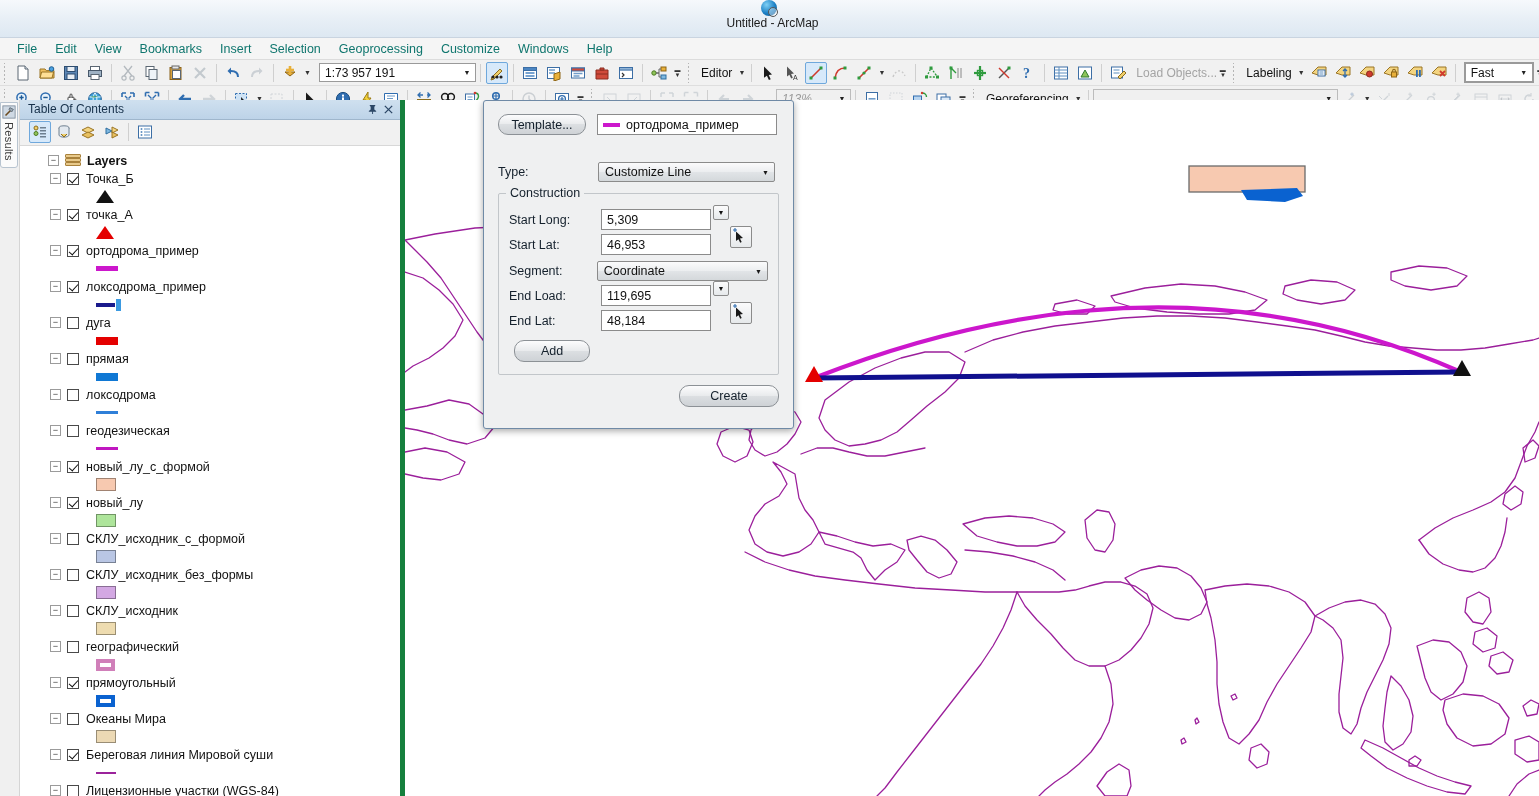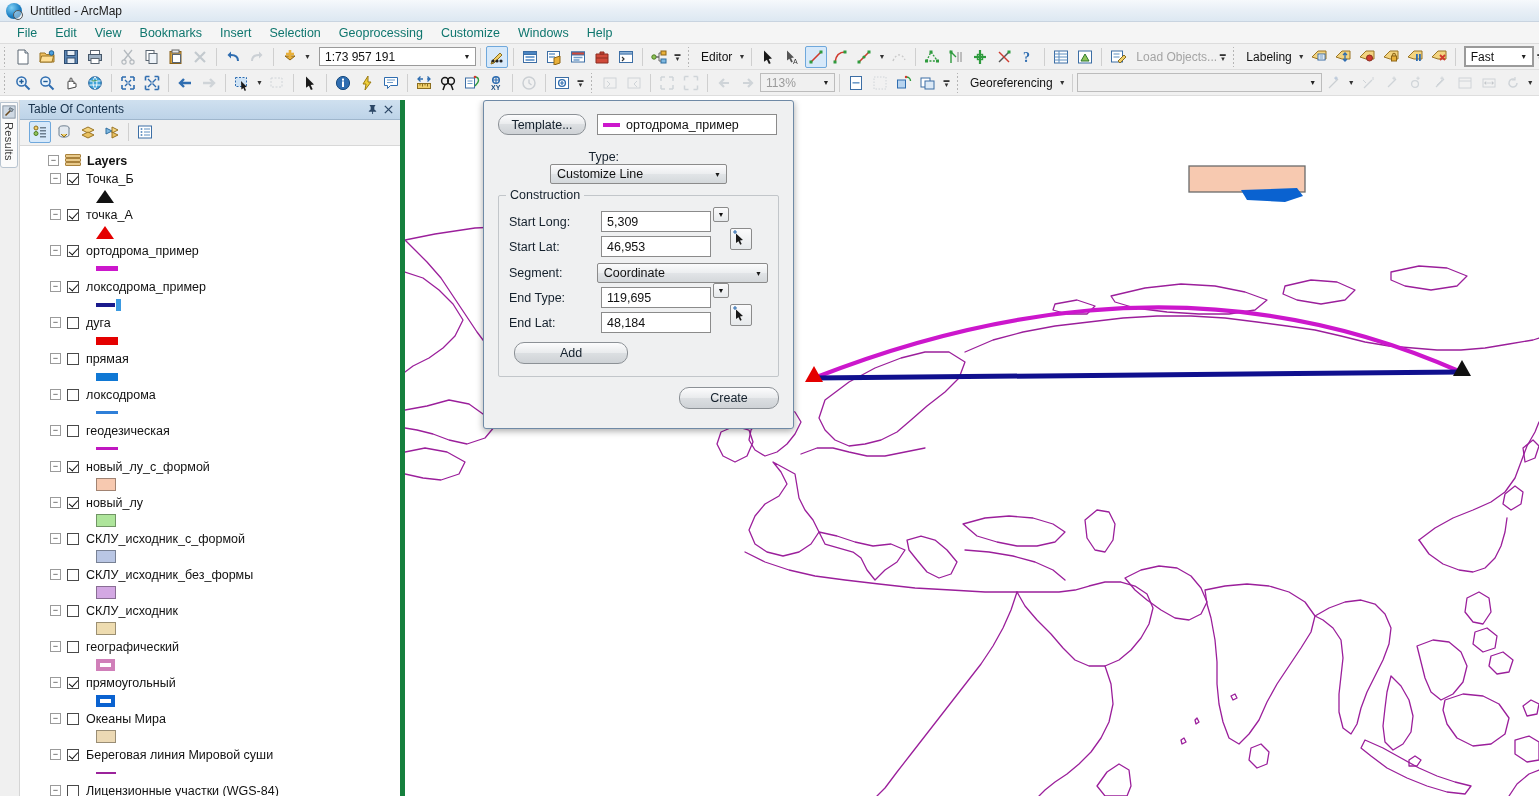--- a/index.html
+++ b/index.html
@@ -8,25 +8,26 @@
     width: 1539px; height: 796px;
     overflow: hidden;
     font-family: "Liberation Sans", sans-serif;
     font-size: 12px;
     background: #fff;
   }
   #app { position: relative; width: 1539px; height: 796px; }
 
   
   .titlebar {
-    height: 22px;
+    height: 38px;
     background: linear-gradient(to bottom, #f6f9fc 0%, #e8eff6 50%, #dde8f2 100%);
     border-bottom: 1px solid #c9d4e0;
     display: flex; align-items: center;
     padding-left: 6px;
+    flex-direction: column;
   }
   .titlebar .tb-icon {
     width: 16px; height: 16px; margin-right: 8px;
     border-radius: 50%;
     background: radial-gradient(circle at 35% 30%, #7fd0f5 0%, #1b7fc4 55%, #0d4f80 100%);
     position: relative; flex: 0 0 auto;
   }
   .titlebar .tb-icon::after {
     content: ""; position: absolute; right: -1px; bottom: -1px;
     width: 8px; height: 8px; border-radius: 50%;
@@ -812,21 +813,21 @@
       <svg width="16" height="16" viewBox="0 0 16 16">
           <path d="M13 8H5M8 4L4 8l4 4" stroke="#9aa6b1" stroke-width="2.2" fill="none"></path>
         </svg>
     </div>
     <div class="tbtn dis">
       <svg width="16" height="16" viewBox="0 0 16 16">
           <path d="M3 8h8M8 4l4 4-4 4" stroke="#9aa6b1" stroke-width="2.2" fill="none"></path>
         </svg>
     </div>
 
-    <div class="combo dis" style="width:75px; margin-left:0;">
+    <div class="combo dis" style="width:75px; margin-left:16px;font-style:italic;">
       <div class="cv">113%</div>
       <div class="carr">▼</div>
     </div>
 
     <div class="sep"></div>
 
     <div class="tbtn">
       <svg width="16" height="16" viewBox="0 0 16 16">
           <rect x="2.5" y="1.5" width="11" height="13" fill="#fff" stroke="#3c6ea5"></rect>
           <rect x="4.5" y="7" width="7" height="1.6" fill="#6f9cc9"></rect>
@@ -1274,21 +1275,21 @@
           <div class="dlg-body">
 
             <div style="display:flex; align-items:center; gap:11px;">
               <div class="btn" style="width:88px; height:21px;">Template...</div>
               <div class="txtfield" style="width:180px; height:21px; gap:6px;">
                 <span style="width:17px;height:4px;background:#cc17cc;display:inline-block;flex:0 0 auto;"></span>
                 <span>ортодрома_пример</span>
               </div>
             </div>
 
-            <div style="display:flex; align-items:center; margin-top:15px;flex-direction:column;">
+            <div style="display:flex; align-items:center; margin-top:27px;">
               <div class="fieldlabel" style="width:100px;">Type:</div>
               <div class="selbox" style="width:177px; height:20px;">
                 <span>Customize Line</span>
                 <span class="sb-caret">▼</span>
               </div>
             </div>
 
             <div class="groupbox">
               <div class="gb-cap">Construction</div>
 
@@ -1311,37 +1312,37 @@
 
               <div style="display:flex; align-items:center; margin-top:6px;">
                 <div class="fieldlabel" style="width:92px;">Segment:</div>
                 <div class="selbox" style="width:179px; height:20px;">
                   <span>Coordinate</span>
                   <span class="sb-caret">▼</span>
                 </div>
               </div>
 
               <div style="display:flex; align-items:center; margin-top:4px; position:relative;">
-                <div class="fieldlabel" style="width:92px;">End Type:</div>
+                <div class="fieldlabel" style="width:92px;">End Load:</div>
                 <div class="txtfield" style="width:110px; height:21px;">119,695</div>
                 <div class="minicombo" style="margin-left:2px; align-self:flex-start; margin-top:-4px;">▼</div>
               </div>
 
               <div style="display:flex; align-items:center; margin-top:4px; position:relative;">
                 <div class="fieldlabel" style="width:92px;">End Lat:</div>
                 <div class="txtfield" style="width:110px; height:21px;">48,184</div>
                 <div class="pickbtn" style="margin-left:19px; margin-top:-16px;">
                   <svg class="cursor-glyph" width="14" height="16" viewBox="0 0 14 16">
                     <path d="M4 1v4M2 3h4" stroke="#2f6db0" stroke-width="1.1"></path>
                     <path d="M5 4.5l7 6.6-3 .3 1.7 3.5-1.5.8-1.7-3.5-2.5 1.8z" fill="#1a1a1a"></path>
                   </svg>
                 </div>
               </div>
 
-              <div class="btn" style="width:114px; height:22px; margin-top:9px; margin-left:5px;">Add</div>
+              <div class="btn" style="width:76px; height:22px; margin-top:9px; margin-left:5px;">Add</div>
             </div>
 
             <div style="display:flex; justify-content:flex-end; margin-top:10px;">
               <div class="btn" style="width:100px; height:22px;">Create</div>
             </div>
 
           </div>
         </div>
       </div>
     </div>

